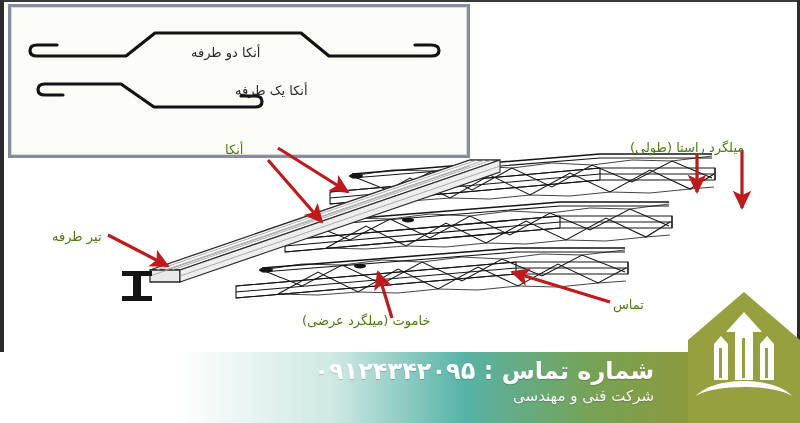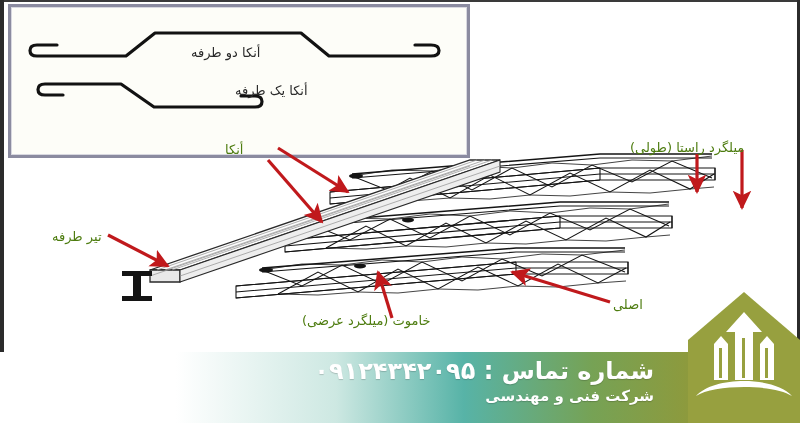--- a/index.html
+++ b/index.html
@@ -57,21 +57,21 @@
       #ffffff 0%, #ffffff 22%, #cde8e2 42%,
       #57b3a7 58%, #76a255 74%, #8d9a3d 86%, #97a03f 100%);
   }
   .banner-text{
     position:absolute;right:146px;top:356px;width:420px;
     text-align:right;direction:rtl;color:#ffffff;
     font-family:"DejaVu Sans","Liberation Sans",sans-serif;
     text-shadow:0 1px 1px rgba(0,0,0,.18);
   }
   .banner-line1{font-size:24px;font-weight:bold;line-height:1.25;}
-  .banner-line2{font-size:15px;font-weight:bold;line-height:1.3;margin-top:1px;}
+  .banner-line2{font-size:15px;font-weight:normal;line-height:1.3;margin-top:1px;}
 
   
   .logo{position:absolute;left:688px;top:288px;width:112px;height:135px;}
   .logo svg{position:absolute;left:0;top:0;}
   .logo-word{
     position:absolute;left:0;top:94px;width:112px;text-align:center;
     font-family:"DejaVu Sans","Liberation Sans",sans-serif;
     font-size:17px;font-weight:bold;color:#ffffff;letter-spacing:.2px;
     direction:ltr;
   }
@@ -200,21 +200,21 @@
 
         <line x1="610" y1="172" x2="512" y2="142"></line>
       </g>
     </svg>
   </div>
 
   <div class="dlabel lb-anka">أنکا</div>
   <div class="dlabel lb-main">تیر طرفه</div>
   <div class="dlabel lb-stirrup">خاموت (میلگرد عرضی)</div>
   <div class="dlabel lb-rebar">میلگرد راستا (طولی)</div>
-  <div class="dlabel lb-joist">اصلی</div>
+  <div class="dlabel lb-joist">تماس</div>
 
   <div class="banner">
   </div>
 
   <div class="banner-text">
     <div class="banner-line1">شماره تماس : ۰۹۱۲۴۳۴۲۰۹۵</div>
     <div class="banner-line2">شرکت فنی و مهندسی</div>
   </div>
 
   <div class="logo">

